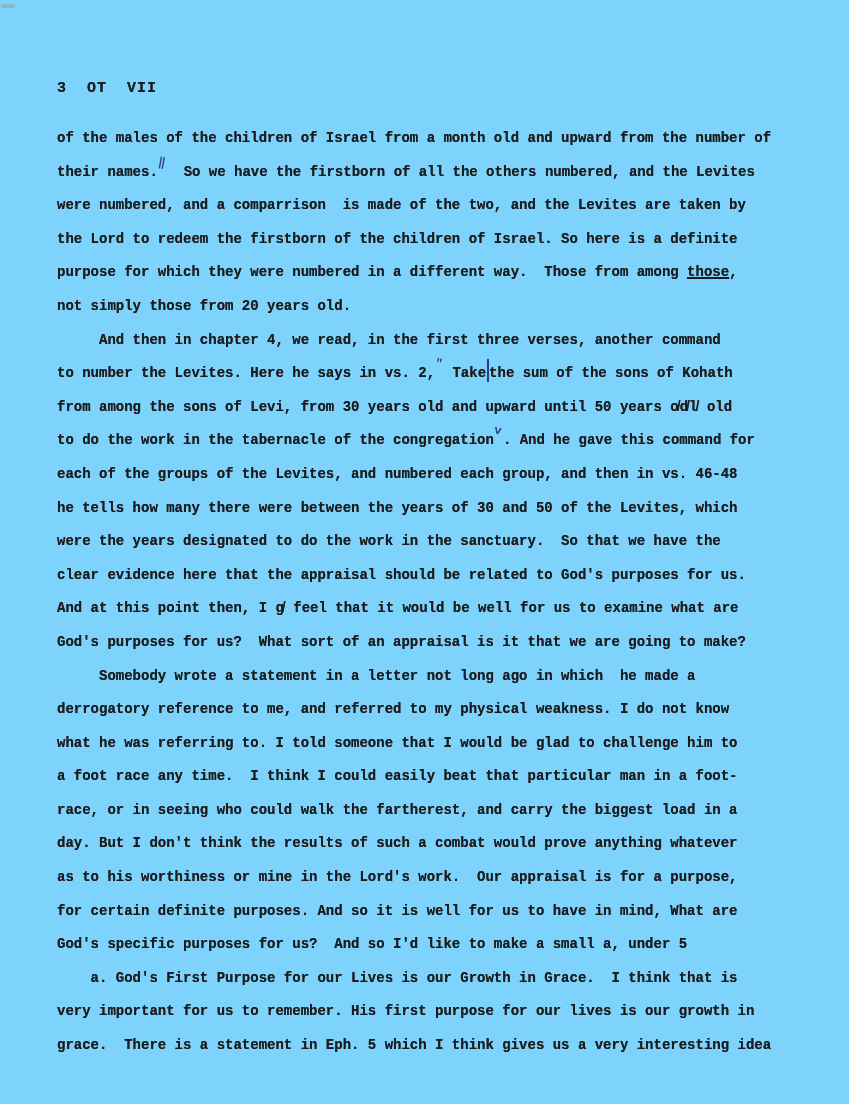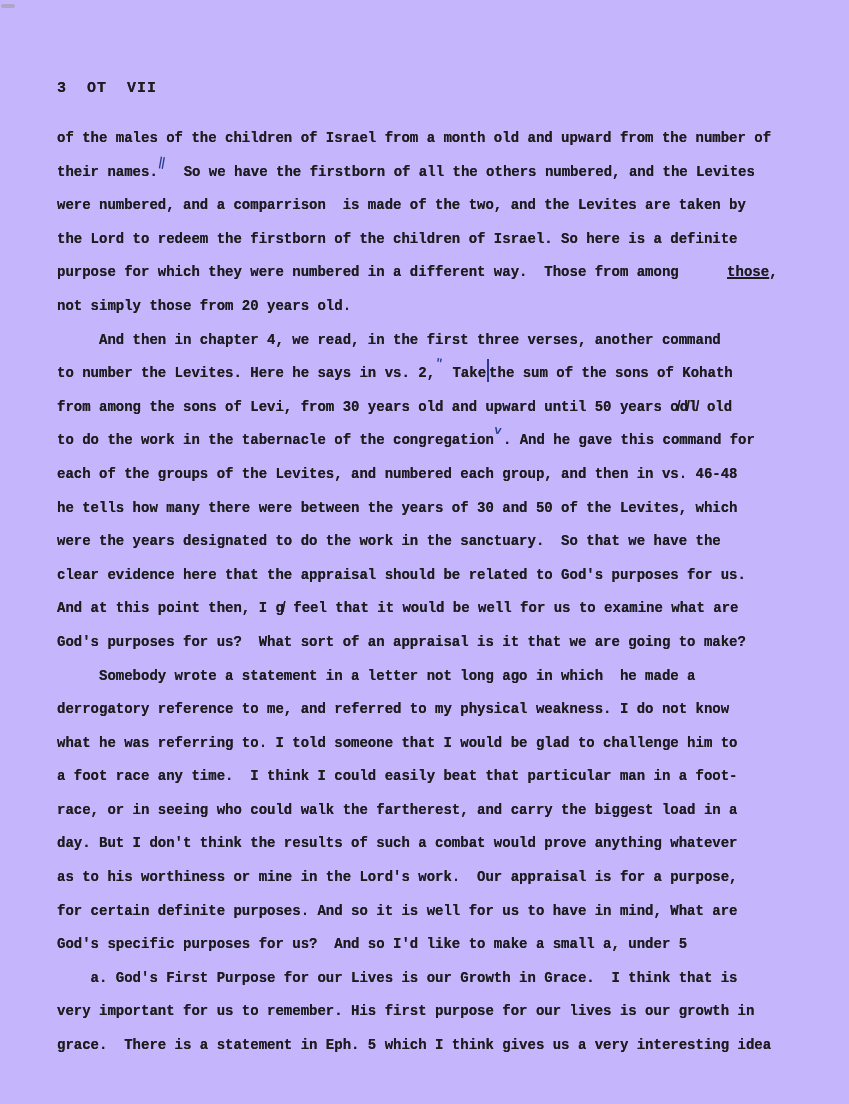--- a/index.html
+++ b/index.html
@@ -4,21 +4,21 @@
 <style>
   html, body {
     margin: 0;
     padding: 0;
     background: #e8e8e8;
   }
   .page {
     position: relative;
     width: 849px;
     height: 1104px;
-    background: #c4b5fd;
+    background: #7dd3fc;
     overflow: hidden;
     font-family: "Liberation Mono", "DejaVu Sans Mono", monospace;
     font-weight: 600;
     color: #1c1c1c;
   }
   .smudge {
     position: absolute;
     left: 1px;
     top: 4px;
     width: 14px;
@@ -68,21 +68,20 @@
     height: 23px;
     background: #2b3a8a;
     vertical-align: -5px;
     margin: 0 0px 0 1px;
   }
   
   .underlined {
     text-decoration: underline;
     text-decoration-thickness: 1.5px;
     text-underline-offset: 1px;
-    margin-left: 40px;
   }
   
   .slashed {
     letter-spacing: 1px;
   }
 </style>
 </head>
 <body>
 
 <div class="page">

